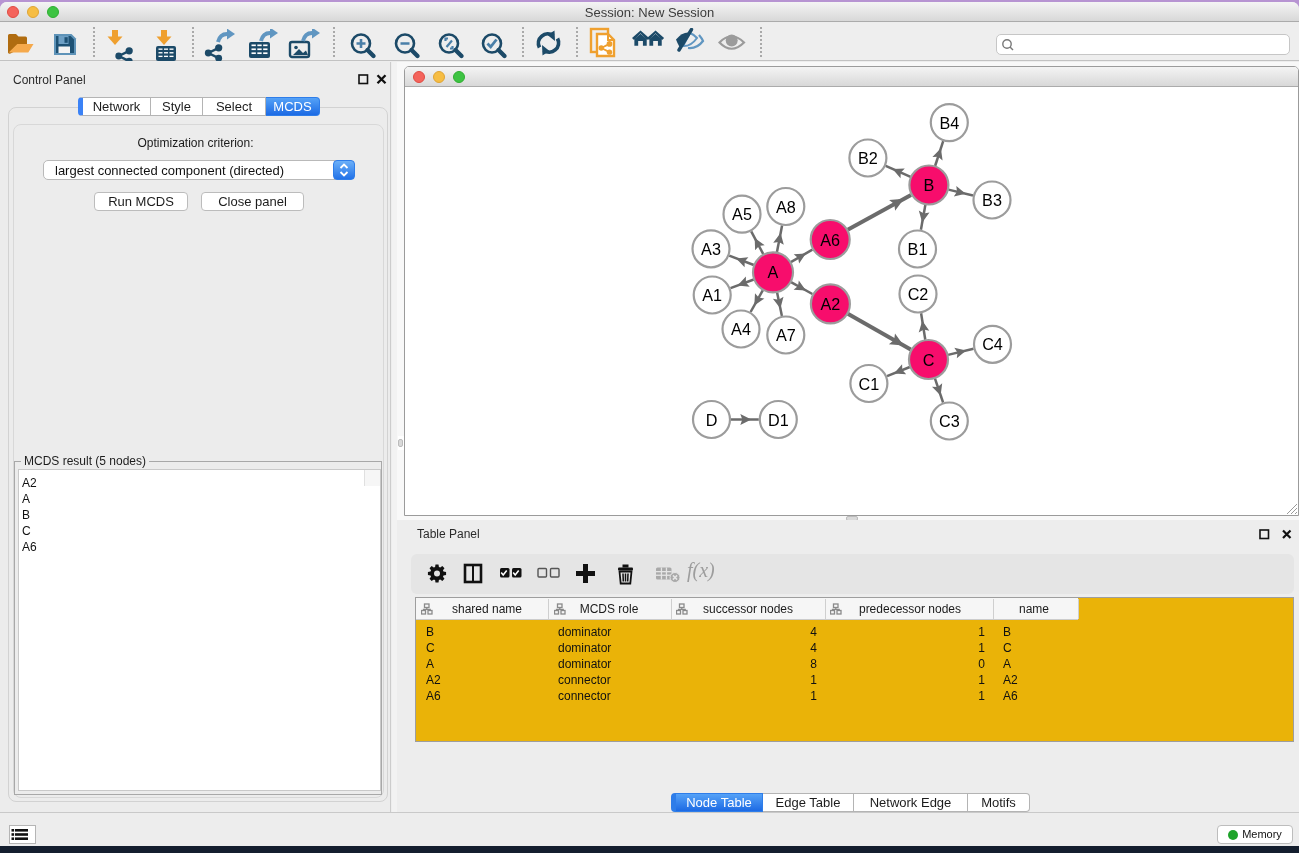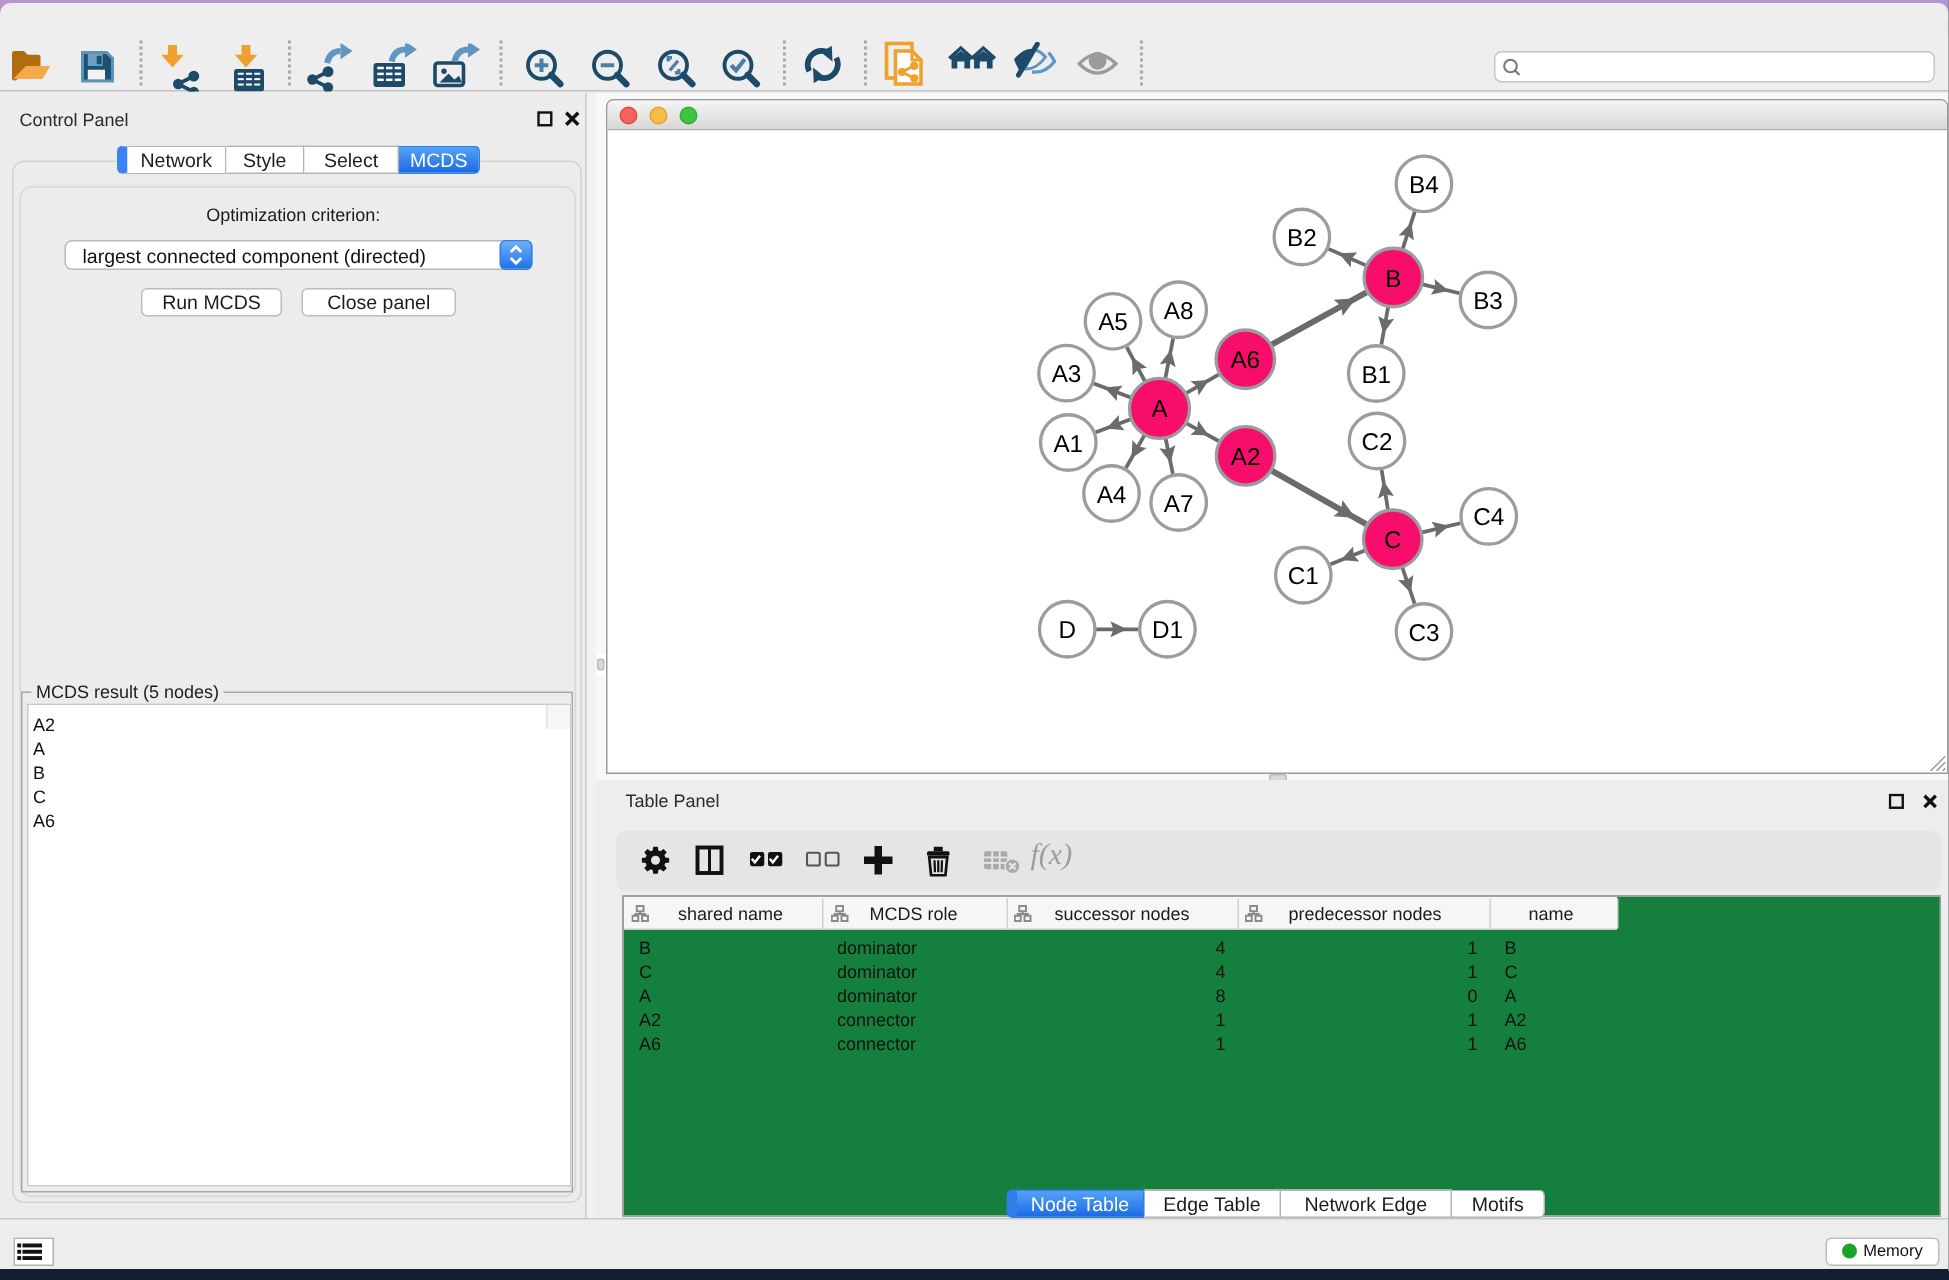--- a/index.html
+++ b/index.html
@@ -13,51 +13,57 @@
 .tsep{top:4px;height:30px;width:0;border-left:2px dotted #a9a9a9}
 #searchbox{left:996px;top:11px;width:294px;height:21px;background:#fff;border:1px solid #c6c6c6;border-radius:5px}
 #main{left:0;top:60px;width:1299px;height:750px}
 #cpanel{left:0;top:0;width:391px;height:750px;background:#ececec;border-right:1px solid #cccccc}
 #divider{left:392px;top:0;width:5px;height:750px;background:#f2f2f2}
 .paneltitle{font-size:12px;color:#2b2b2b}
 #tabpane{left:8px;top:45px;width:380px;height:695px;border:1px solid #d2d2d2;border-radius:8px}
 #innerpane{left:13px;top:62px;width:371px;height:674px;border:1px solid #d8d8d8;border-radius:8px;background:#ececec}
 .segrow{height:19px;display:flex;z-index:5}
 .seg{height:19px;border:1px solid #b4b4b4;border-left:none;background:#fff;font-size:13px;color:#1c1c1c;text-align:center;line-height:18px}
-.seg.first{border-left:7px solid #3b82f6;border-radius:4px 0 0 4px}
+.seg.first{border-left:5px solid #3b82f6;border-radius:4px 0 0 4px}
 .seg.last{border-radius:0 4px 4px 0}
 .seg.sel{background:linear-gradient(#55a2f7,#1c6ae4);color:#fff;border-color:#2e7de9}
 #combo{left:43px;top:98px;width:312px;height:20px;background:#fff;border:1px solid #b9b9b9;border-radius:5px;font-size:13px;color:#111;line-height:19px;padding-left:11px}
 #combobtn{right:-1px;top:-1px;width:22px;height:20px;border-radius:4px;background:linear-gradient(#6cb0f8,#2272e8);border:1px solid #2e7de9}
 .btn{height:19px;background:#fff;border:1px solid #bcbcbc;border-radius:4px;font-size:13px;color:#1c1c1c;text-align:center;line-height:17px}
 #fieldset{left:14px;top:399px;width:368px;height:334px;border:1px solid #a8a8a8}
 #legend{left:21px;top:392px;background:#ececec;padding:0 3px;font-size:12px;color:#1d1d1d}
 #cplist{left:18px;top:407px;width:363px;height:322px;background:#fff;border:1px solid #c9c9c9;font-size:12px;color:#111}
 #cplist div{height:16px;line-height:16px;padding-left:3px}
 #cplist{padding-top:5px}
 #cpscroll{right:0;top:0;width:16px;height:100%;background:#f6f6f6;border-left:1px solid #e0e0e0}
 #desktop{left:397px;top:0;width:902px;height:458px;background:#f8f8f8}
 #iframe{left:6.5px;top:4px;width:895px;height:449.5px;background:#fff;border:1px solid #9b9b9b;border-radius:5px 5px 0 0}
 #ititlebar{left:0;top:0;width:100%;height:20px;background:linear-gradient(#f4f4f4,#d8d8d8);border-bottom:1px solid #ababab;border-radius:4px 4px 0 0}
 #tpanel{left:397px;top:458px;width:902px;height:292px;background:#ededed}
 #ttoolbar{left:14px;top:34px;width:883px;height:40px;background:#e5e5e5;border-radius:6px}
-#ttable{left:18px;top:77px;width:879px;height:214px;background:#15803d;border:1px solid #9e9e9e}
+#ttable{left:18px;top:77px;width:879px;height:145px;background:#eab308;border:1px solid #9e9e9e}
 #thead{left:0;top:0;width:662px;height:22px;background:#f6f6f6;border-bottom:1px solid #ccc}
 .hsep{top:1px;height:20px;width:1px;background:#cfcfcf}
 .hlabel{top:4px;font-size:12px;color:#1b1b1b}
 .cell{font-size:12px;color:#111;height:16px;line-height:16px}
 #btabs{left:274px;top:273px;height:19px;display:flex}
 #statusbar{left:0;top:810px;width:1299px;height:33px;background:#ededed;border-top:1px solid #c9c9c9}
 #membtn{left:1217px;top:12px;width:76px;height:19px;background:#fff;border:1px solid #bdbdbd;border-radius:4px;font-size:11px;color:#111;text-align:center;line-height:17px}
 #listbtn{left:9px;top:12px;width:27px;height:19px;background:#fff;border:1px solid #b5b5b5}
 svg{display:block}
 </style></head>
 <body>
 <div class="abs" id="wall"></div>
 <div class="abs" id="win">
+  <div class="abs" id="titlebar">
+    <div class="abs tl" style="left:7px;background:#f4645c;border:1px solid #df4b43"></div>
+    <div class="abs tl" style="left:27px;background:#f6bd43;border:1px solid #dfa434"></div>
+    <div class="abs tl" style="left:47px;background:#3ec343;border:1px solid #2fae31"></div>
+    <div class="abs" id="title">Session: New Session</div>
+  </div>
   <div class="abs" id="toolbar">
       <svg class="abs" style="left:7px;top:10px" width="28" height="21" viewBox="0 0 28 21">
         <path d="M1,19.5 V2.5 q0,-1.5 1.5,-1.5 h6.5 l2.5,2.5 h7 q1.5,0 1.5,1.5 v7 L3.5,20.5 q-2.5,0.6 -2.5,-1 z" fill="#b06c10"></path>
         <path d="M2.2,20 L10.3,11.9 h16.2 L21.6,20 q-0.3,0.5 -1,0.5 H3 q-1.2,0 -0.8,-0.5 z" fill="#f5a94c" transform="translate(0,-0.9)"></path>
       </svg>
       <svg class="abs" style="left:53px;top:10px" width="24" height="23" viewBox="0 0 24 23">
         <path d="M1,1 h17.5 l4.5,4.5 V22 H1 z" fill="#5e93b8"></path>
         <path d="M3,3 h14.6 l3.4,3.4 V20 H3 z" fill="#1d5174"></path>
         <rect x="5.5" y="3" width="10" height="8" fill="#6d9fc4"></rect>
         <rect x="11.5" y="4.2" width="3.2" height="5.6" fill="#1d5174"></rect>

